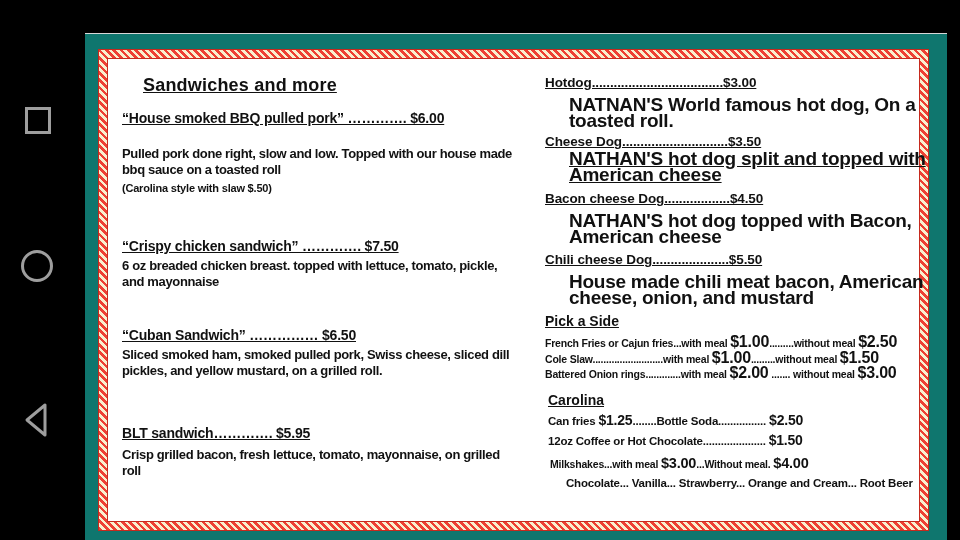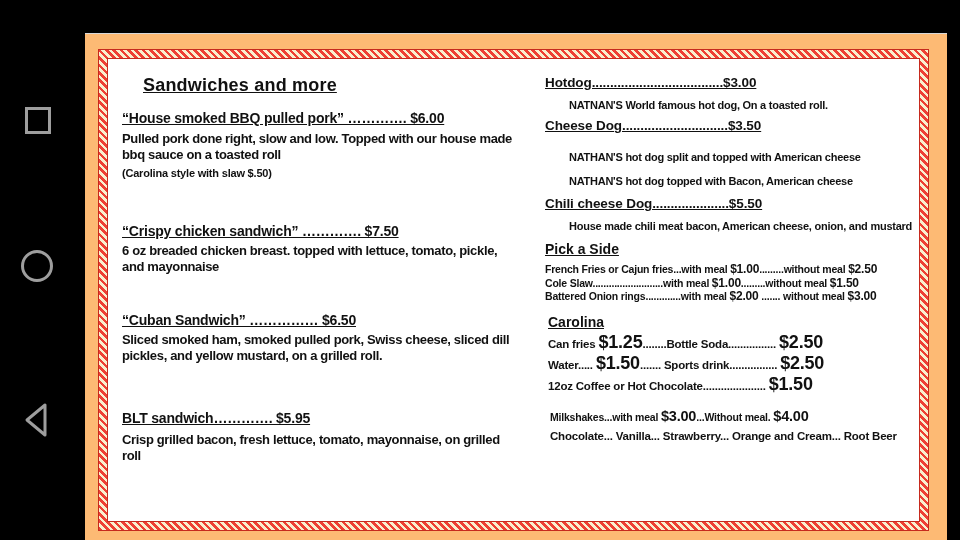--- a/index.html
+++ b/index.html
@@ -6,42 +6,42 @@
   body{
     width:960px;height:540px;background:#000;position:relative;overflow:hidden;
     font-family:"Liberation Sans",sans-serif;font-weight:bold;color:#111;
   }
   
   .nav-rail{position:absolute;left:0;top:0;width:85px;height:540px;background:#000;}
   .nav-square{position:absolute;left:25px;top:107px;width:20px;height:21px;border:3px solid #9e9e9e;background:transparent;cursor:pointer;}
   .nav-circle{position:absolute;left:21px;top:250px;width:26px;height:26px;border:3px solid #9e9e9e;border-radius:50%;background:transparent;cursor:pointer;}
   .nav-back{position:absolute;left:23px;top:401px;width:26px;height:38px;cursor:pointer;}
   
-  .page{position:absolute;left:85px;top:33px;width:862px;height:507px;background:#fdba74;border-top:1px solid #d8d8d8;}
+  .page{position:absolute;left:85px;top:33px;width:862px;height:507px;background:#0f766e;border-top:1px solid #d8d8d8;}
   .braid-frame{
     position:absolute;left:13px;top:15px;width:831px;height:482px;box-sizing:border-box;
     background:repeating-linear-gradient(45deg,#ee4034 0 2.6px,#f9f0cf 2.6px 5.2px);
     border:1px solid #c62a1e;
   }
   .braid-inner{position:absolute;inset:8px;background:#fff;border:1px solid #c62a1e;}
   
   .col{position:absolute;}
   .col-left{left:37px;top:40px;width:392px;}
   .col-right{left:460px;top:41px;width:384px;}
   .menu-title{font-size:18px;line-height:22px;margin:0 0 0 21px;text-decoration:underline;letter-spacing:0.2px;}
   .item-header{font-size:14px;line-height:17px;text-decoration:underline;letter-spacing:-0.2px;}
   .item-desc{font-size:13px;line-height:15.5px;letter-spacing:-0.35px;}
   .item-note{font-size:11px;line-height:13px;letter-spacing:-0.2px;margin-top:5px;}
   .r-header{font-size:13.5px;line-height:16px;text-decoration:underline;letter-spacing:-0.1px;}
-  .r-desc{font-size:11px;line-height:16px;letter-spacing:-0.25px;padding-left:24px;}
+  .r-desc{font-size:19px;line-height:16px;letter-spacing:-0.25px;padding-left:24px;}
   .section-title{font-size:14px;line-height:16px;text-decoration:underline;}
   .side-line{font-size:10.5px;line-height:13.5px;white-space:pre;letter-spacing:-0.2px;}
-  .side-line .price{font-size:12px;}
+  .side-line .price{font-size:16px;}
   .bev-line{font-size:11.5px;line-height:14px;white-space:pre;letter-spacing:-0.2px;padding-left:3px;}
-  .bev-line .price{font-size:18px;}
+  .bev-line .price{font-size:14px;}
   .bev-line.milkshake{font-size:10.5px;padding-left:5px;}
   .bev-line.milkshake .price{font-size:14.5px;}
   .bev-line.flavors{font-size:11.5px;padding-left:5px;}
 </style>
 </head>
 <body>
 
 <div class="nav-rail">
   <div class="nav-square"></div>
   <div class="nav-circle"></div>
@@ -53,21 +53,21 @@
 <div class="page">
   <div class="braid-frame">
     <div class="braid-inner"></div>
   </div>
 
   <div class="col col-left">
     <h1 class="menu-title">Sandwiches and more</h1>
 
     <div style="margin-top:14px;">
       <div class="item-header">“House smoked BBQ pulled pork” …………. $6.00</div>
-      <div class="item-desc" style="margin-top:4px;">Pulled pork done right, slow and low. Topped with our house made bbq sauce on a toasted roll</div>
+      <div class="item-desc" style="margin-top:19px;">Pulled pork done right, slow and low. Topped with our house made bbq sauce on a toasted roll</div>
       <div class="item-note">(Carolina style with slaw $.50)</div>
     </div>
 
     <div style="margin-top:43px;">
       <div class="item-header">“Crispy chicken sandwich” …………. $7.50</div>
       <div class="item-desc" style="margin-top:3px;">6 oz breaded chicken breast. topped with lettuce, tomato, pickle, and mayonnaise</div>
     </div>
 
     <div style="margin-top:38px;">
       <div class="item-header">“Cuban Sandwich” …………… $6.50</div>
@@ -82,44 +82,44 @@
 
   <div class="col col-right">
 
     <div>
       <div class="r-header">Hotdog....................................$3.00</div>
       <div class="r-desc" style="margin-top:6px;">NATNAN'S World famous hot dog, On a toasted roll.</div>
     </div>
 
     <div style="margin-top:5px;">
       <div class="r-header">Cheese Dog.............................$3.50</div>
-      <div class="r-desc" style="margin-top:15px;">NATHAN'S hot dog split and topped with American cheese</div>
+      <div class="r-desc" style="margin-top:1px;text-decoration:underline;">NATHAN'S hot dog split and topped with American cheese</div>
     </div>
 
     <div style="margin-top:8px;">
+      <div class="r-header">Bacon cheese Dog..................$4.50</div>
       <div class="r-desc" style="margin-top:6px;">NATHAN'S hot dog topped with Bacon, American cheese</div>
     </div>
 
     <div style="margin-top:7px;">
       <div class="r-header">Chili cheese Dog.....................$5.50</div>
       <div class="r-desc" style="margin-top:6px;">House made chili meat bacon, American cheese, onion, and mustard</div>
     </div>
 
     <div style="margin-top:7px;">
       <div class="section-title">Pick a Side</div>
       <div style="margin-top:6px;">
         <div class="side-line"><span>French Fries or Cajun fries...with meal </span><span class="price">$1.00</span><span>.........without meal </span><span class="price">$2.50</span></div>
         <div class="side-line"><span>Cole Slaw..........................with meal </span><span class="price">$1.00</span><span>.........without meal </span><span class="price">$1.50</span></div>
         <div class="side-line"><span>Battered Onion rings.............with meal </span><span class="price">$2.00</span><span> ....... without meal </span><span class="price">$3.00</span></div>
       </div>
     </div>
 
     <div style="margin-top:10px;">
       <div class="section-title" style="padding-left:3px;">Carolina</div>
       <div class="bev-line" style="margin-top:5px;"><span>Can fries </span><span class="price">$1.25</span><span>........Bottle Soda................ </span><span class="price">$2.50</span></div>
-      <div class="bev-line" style="margin-top:5px;"><span>Water..... </span><span class="price">$1.50</span><span>....... Sports drink................ </span><span class="price">$2.50</span></div>
       <div class="bev-line" style="margin-top:5px;"><span>12oz Coffee or Hot Chocolate..................... </span><span class="price">$1.50</span></div>
-      <div class="bev-line milkshake" style="margin-top:16px;"><span>Milkshakes...with meal </span><span class="price">$3.00</span><span>...Without meal. </span><span class="price">$4.00</span></div>
-      <div class="bev-line flavors" style="margin-top:5px;"><span>Chocolate... Vanilla... Strawberry... Orange and Cream... Root Beer</span></div>
+      <div class="bev-line milkshake" style="margin-top:8px;"><span>Milkshakes...with meal </span><span class="price">$3.00</span><span>...Without meal. </span><span class="price">$4.00</span></div>
+      <div class="bev-line flavors" style="margin-top:5px;margin-left:16px;"><span>Chocolate... Vanilla... Strawberry... Orange and Cream... Root Beer</span></div>
     </div>
 
   </div>
 </div>
 
 </body></html>

